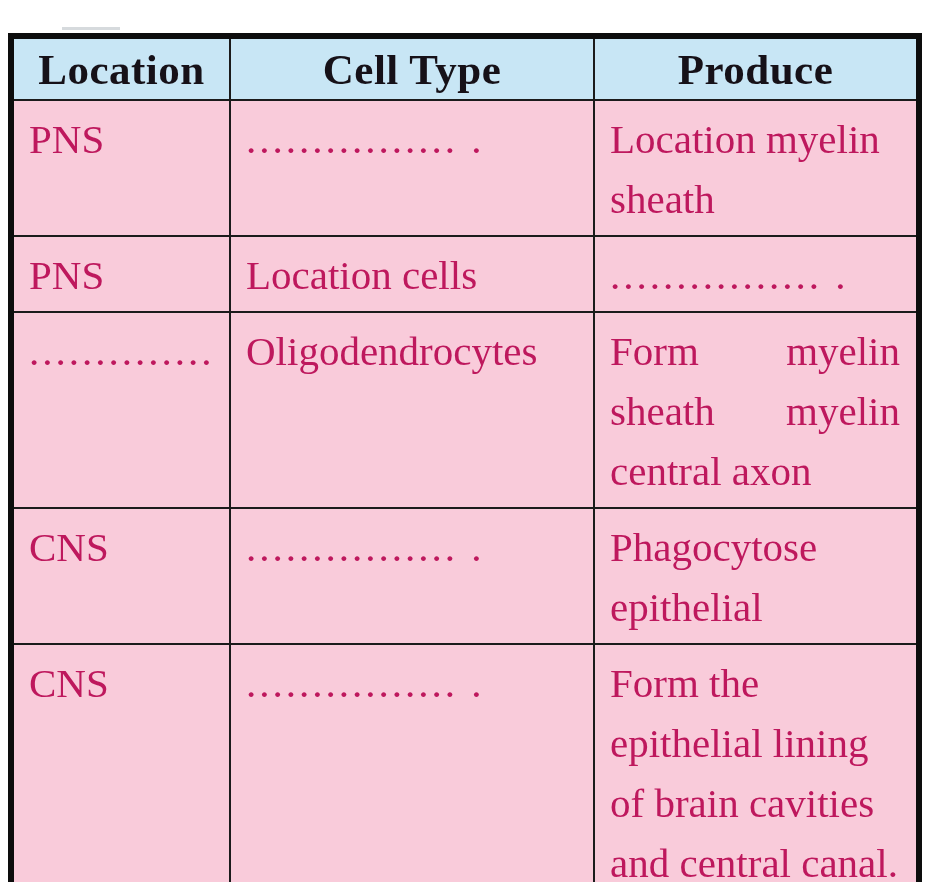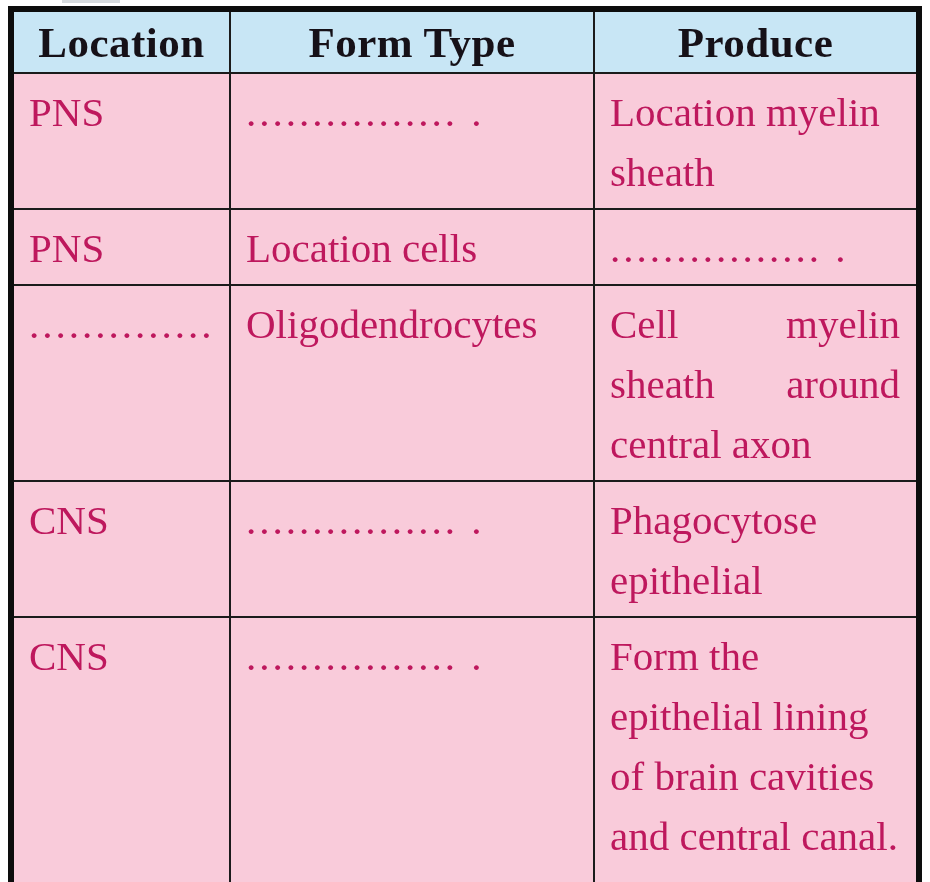--- a/index.html
+++ b/index.html
@@ -9,20 +9,21 @@
     width: 930px;
     height: 882px;
     overflow: hidden;
     font-family: "Liberation Serif", "DejaVu Serif", serif;
   }
   .page {
     position: relative;
     width: 930px;
     height: 668px;
     background: #ffffff;
+    margin-top: 27px;
   }
   .top-artifact {
     position: absolute;
     left: 62px;
     top: 0;
     width: 58px;
     height: 3px;
     background: #d6dadd;
   }
   table.neuro-table {
@@ -91,39 +92,39 @@
 
   <table class="neuro-table">
     <colgroup>
       <col class="c-location">
       <col class="c-celltype">
       <col class="c-function">
     </colgroup>
     <thead>
       <tr>
         <th>Location</th>
-        <th>Form Type</th>
+        <th>Cell Type</th>
         <th>Produce</th>
       </tr>
     </thead>
     <tbody>
       <tr class="r1">
         <td>PNS</td>
         <td class="dots">................ .</td>
         <td>Location myelin sheath</td>
       </tr>
       <tr class="r2">
         <td>PNS</td>
         <td>Location cells</td>
         <td class="dots">................ .</td>
       </tr>
       <tr class="r3">
         <td class="dots">..............</td>
         <td>Oligodendrocytes</td>
-        <td class="justify">Cell myelin sheath around central axon</td>
+        <td class="justify">Form myelin sheath myelin central axon</td>
       </tr>
       <tr class="r4">
         <td>CNS</td>
         <td class="dots">................ .</td>
         <td>Phagocytose epithelial</td>
       </tr>
       <tr class="r5">
         <td>CNS</td>
         <td class="dots">................ .</td>
         <td>Form the epithelial lining of brain cavities and central canal.</td>

